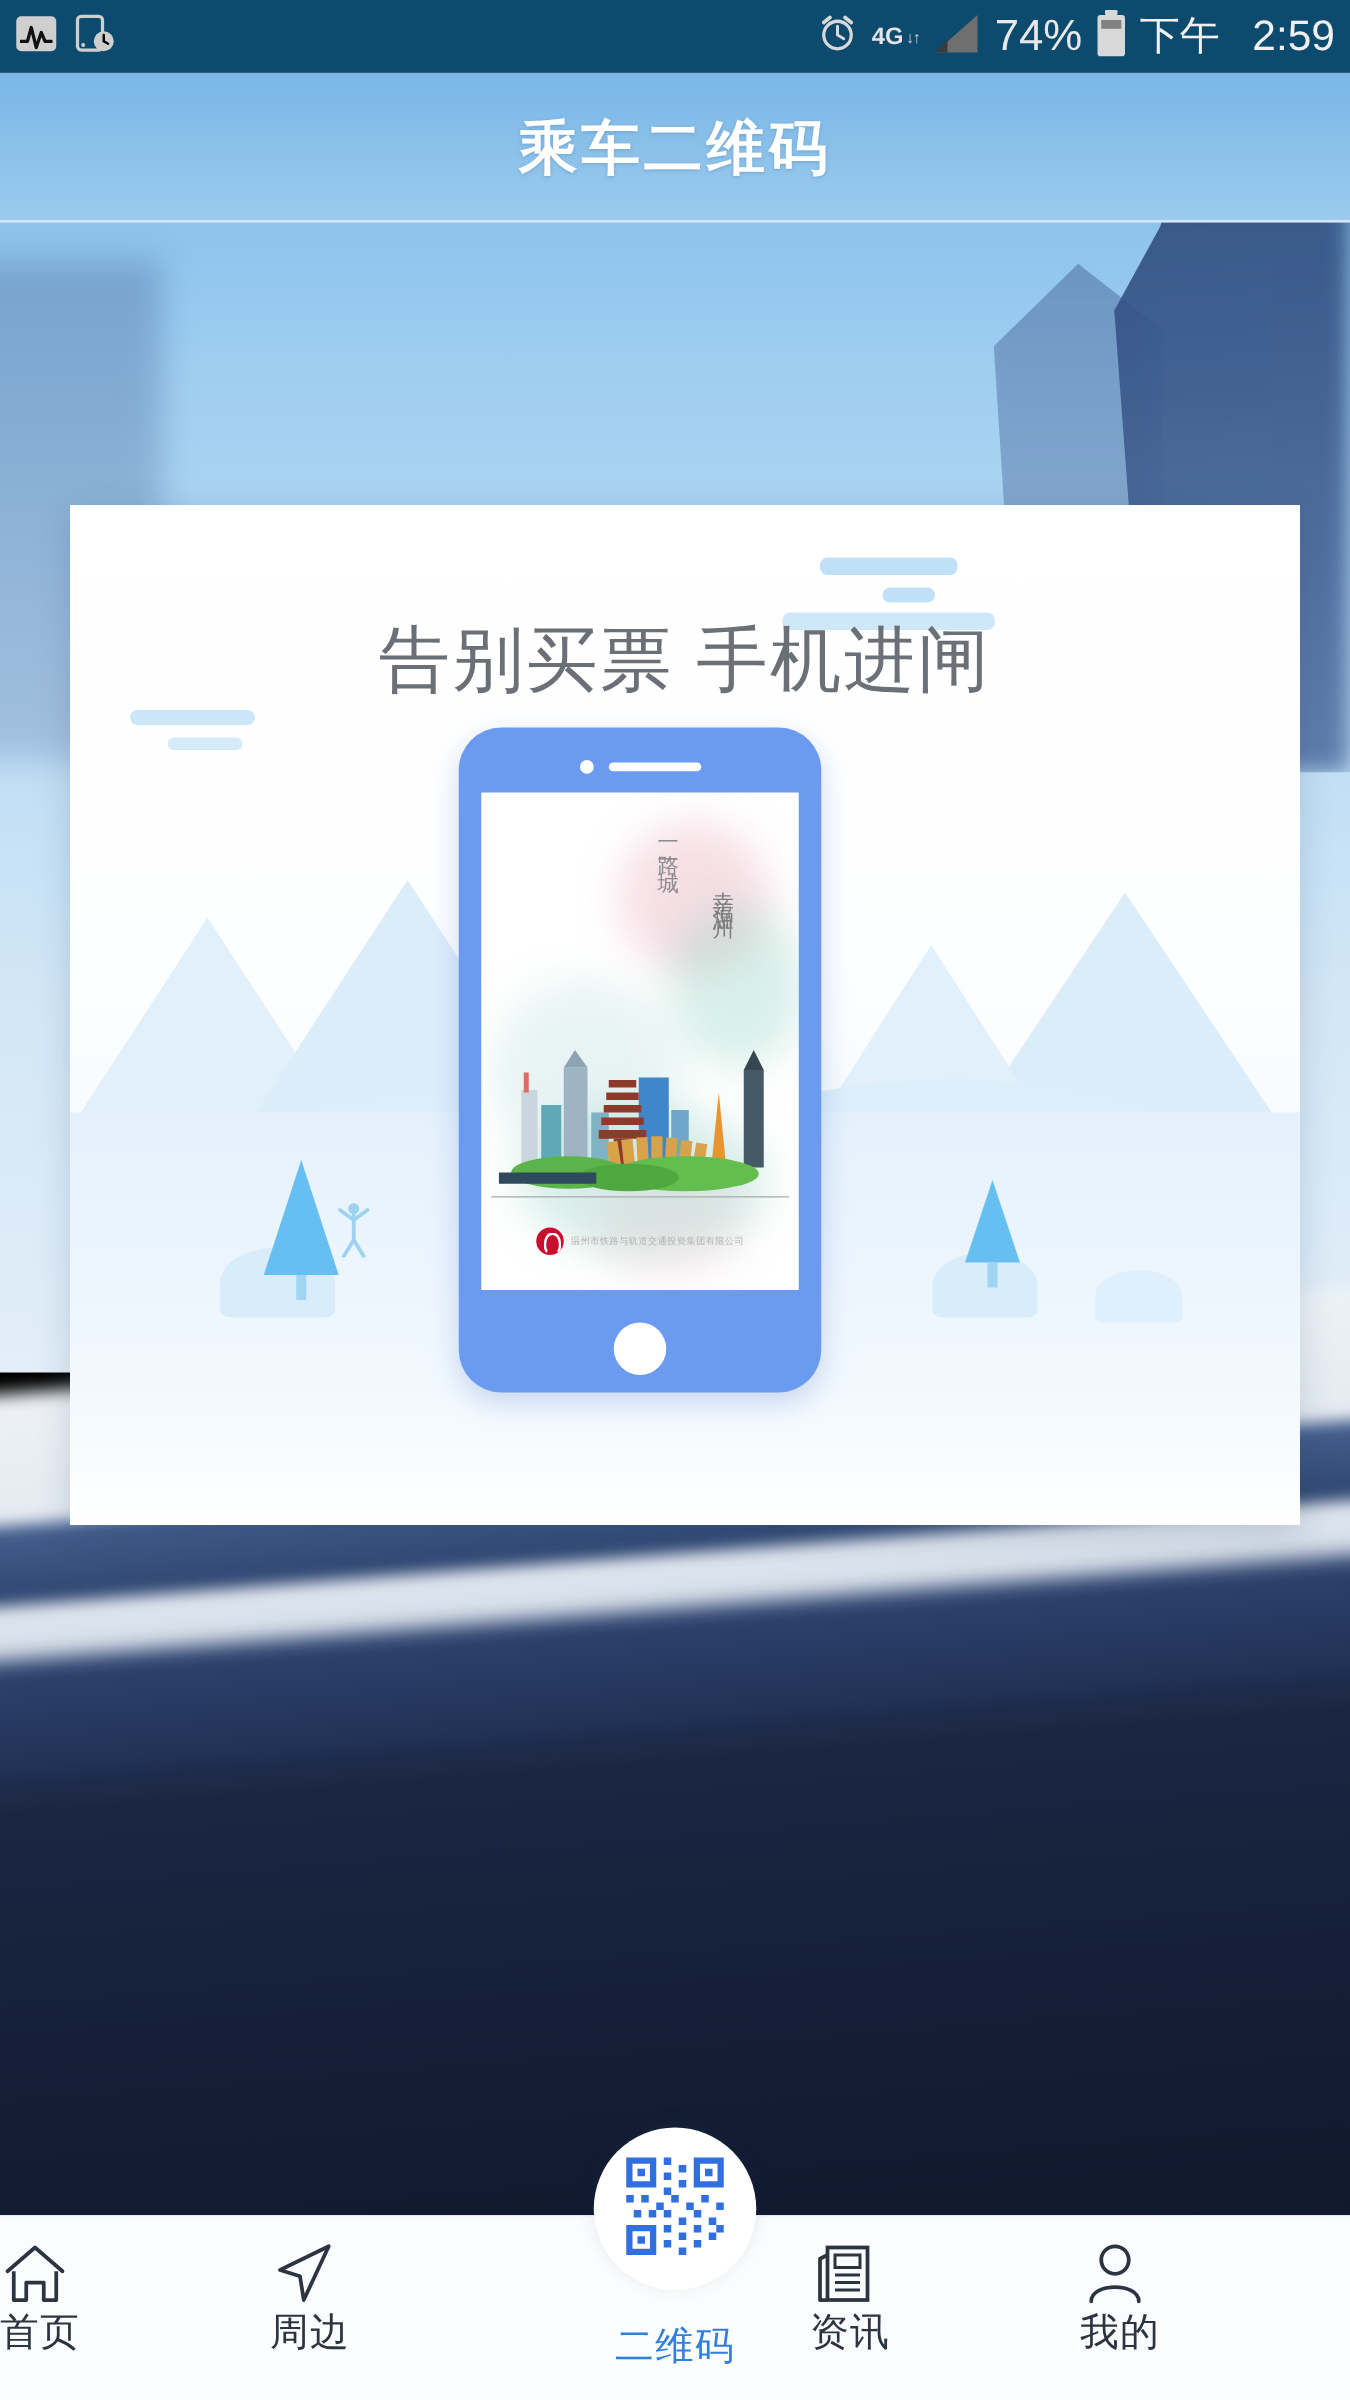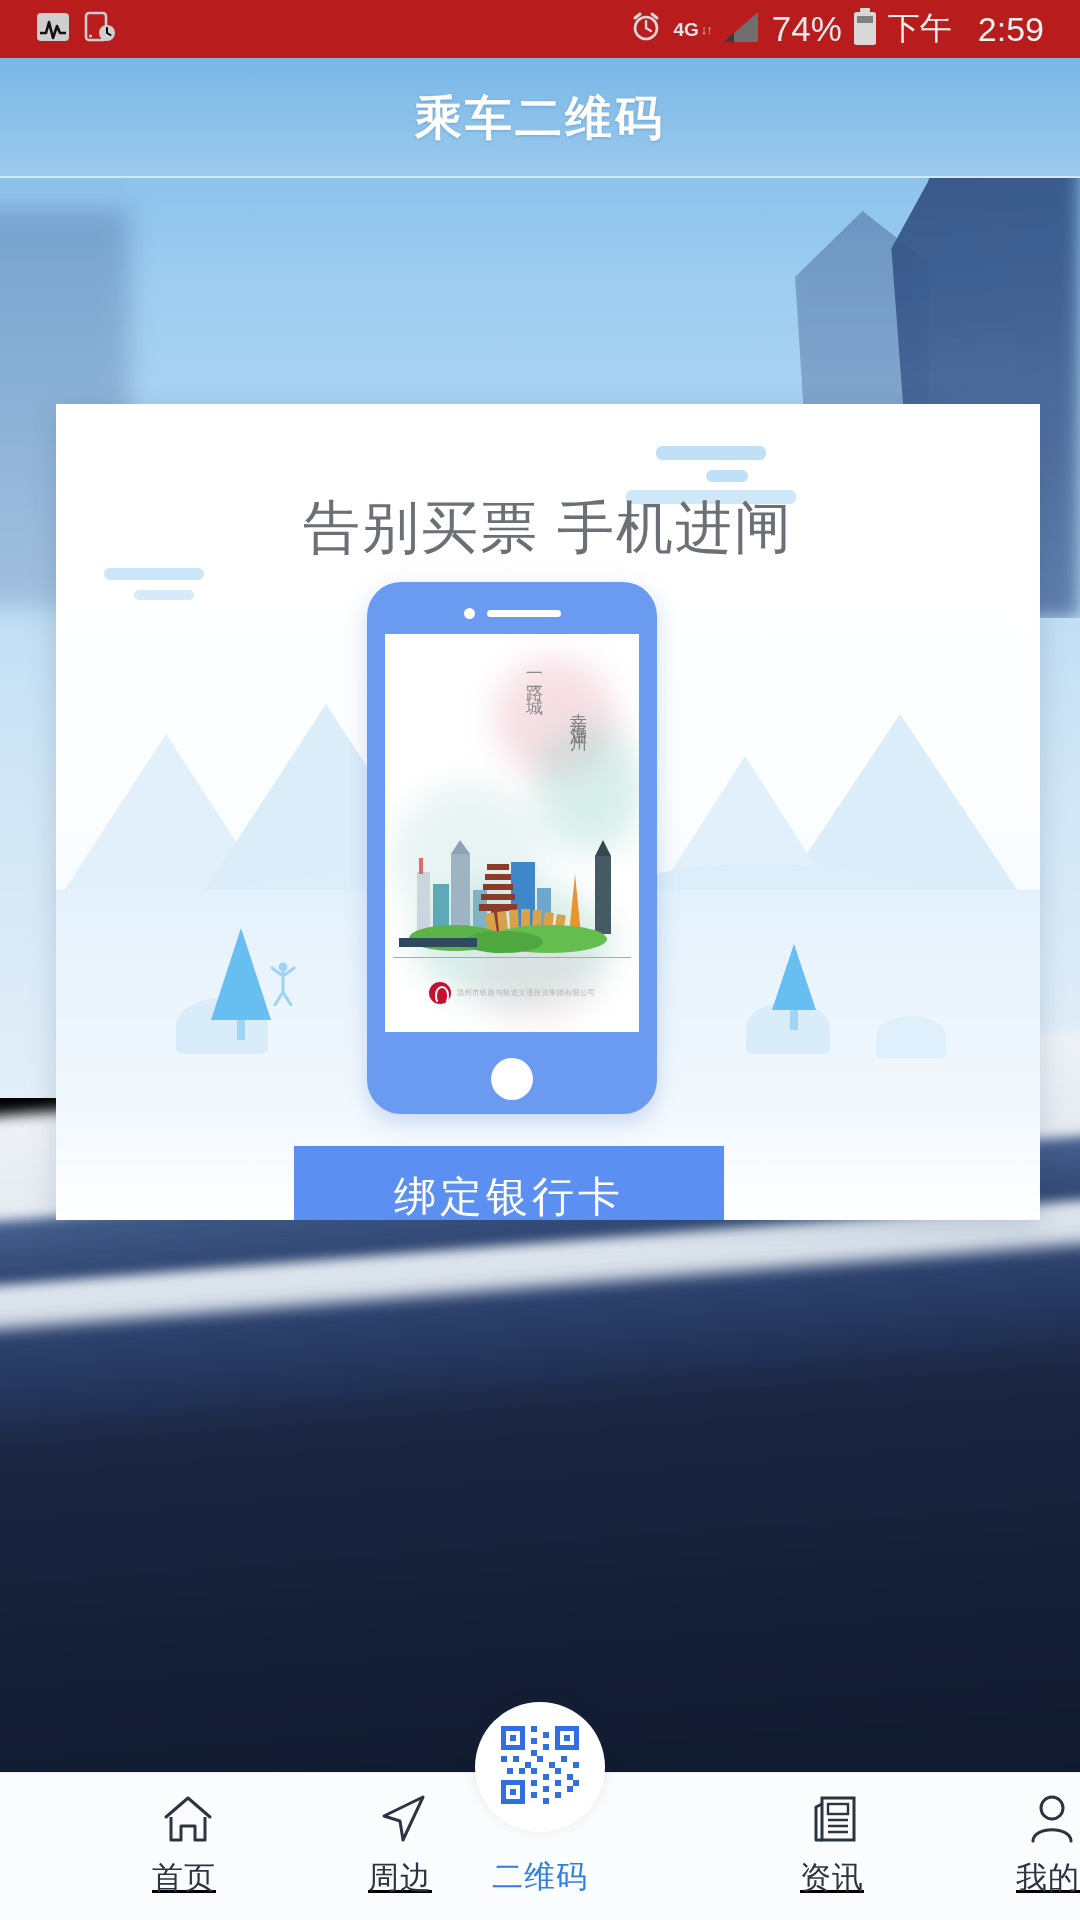--- a/index.html
+++ b/index.html
@@ -6,22 +6,22 @@
   html,body {
     width:1080px; height:1920px;
     font-family:"Liberation Sans","DejaVu Sans",sans-serif;
     overflow:hidden; background:#000;
   }
   #screen { position:relative; width:1080px; height:1920px; overflow:hidden; }
 
   
   #statusbar{
     position:absolute; top:0; left:0; width:1080px; height:58px;
-    background:#b91c1c; color:#d8d8d8; display:flex; align-items:center;
-    padding:0 36px; z-index:40;
+    background:#0c4a6e; color:#d8d8d8; display:flex; align-items:center;
+    padding:0 12px; z-index:40;
   }
   .sb-left{display:flex;align-items:center;gap:14px;}
   .sb-right{margin-left:auto;display:flex;align-items:center;gap:10px;}
   .sb-ico{display:block;}
   .sb-4g{display:flex;align-items:center;gap:2px;}
   .sb-4g .g{font-size:19px;font-weight:bold;line-height:1;color:#e4e4e4;}
   .sb-4g .ar{font-size:13px;line-height:1;color:#cfcfcf;letter-spacing:-1px;}
   .sb-pct{font-size:35px;color:#e8e8e8;letter-spacing:0px;}
   .sb-time{font-size:34px;color:#f0f0f0;margin-left:16px;}
   .sb-ampm{font-size:32px;color:#f0f0f0;}
@@ -143,21 +143,21 @@
     background:#5b8ff2;display:flex;align-items:center;justify-content:center;
     font-size:42px;color:#ffffff;letter-spacing:4px;cursor:pointer;
   }
 
   
   #tabbar{
     position:absolute;left:0;bottom:0;width:1080px;height:148px;z-index:45;
     background:#fbfcfd;display:flex;align-items:flex-start;padding-top:14px;
     border-top:1px solid #e8ecef;
   }
-  .tab{flex:1;display:flex;flex-direction:column;align-items:flex-end;gap:12px;cursor:pointer;text-decoration:underline;}
+  .tab{flex:1;display:flex;flex-direction:column;align-items:flex-start;cursor:pointer;}
   .tab .lbl{font-size:31px;color:#2b3440;letter-spacing:1px;}
   .tab .ico{height:58px;display:flex;align-items:flex-end;justify-content:center;}
   #qrbump{
     position:absolute;left:50%;transform:translateX(-50%);bottom:88px;
     width:130px;height:130px;border-radius:50%;background:#ffffff;z-index:46;
     display:flex;align-items:center;justify-content:center;
     box-shadow:0 -3px 14px rgba(40,70,110,.12);
   }
   #qrlabel{
     position:absolute;left:50%;transform:translateX(-50%);bottom:22px;z-index:47;
@@ -335,21 +335,20 @@
 
           <div class="credit">
             <span class="logo"></span>
             <span class="txt">温州市铁路与轨道交通投资集团有限公司</span>
           </div>
         </div>
       </div>
       <div class="home"></div>
     </div>
 
-    <div id="cta">绑定银行卡</div>
   </div>
 
   <div id="tabbar">
 
     <div class="tab">
       <span class="ico">
         <svg width="56" height="52" viewBox="0 0 56 52">
           <path d="M6 24 L28 5 L50 24" fill="none" stroke="#2b3440" stroke-width="3" stroke-linecap="round" stroke-linejoin="round"></path>
           <path d="M11 24 L11 47 L21 47 L21 33 L35 33 L35 47 L45 47 L45 24" fill="none" stroke="#2b3440" stroke-width="3" stroke-linejoin="round"></path>
         </svg>

